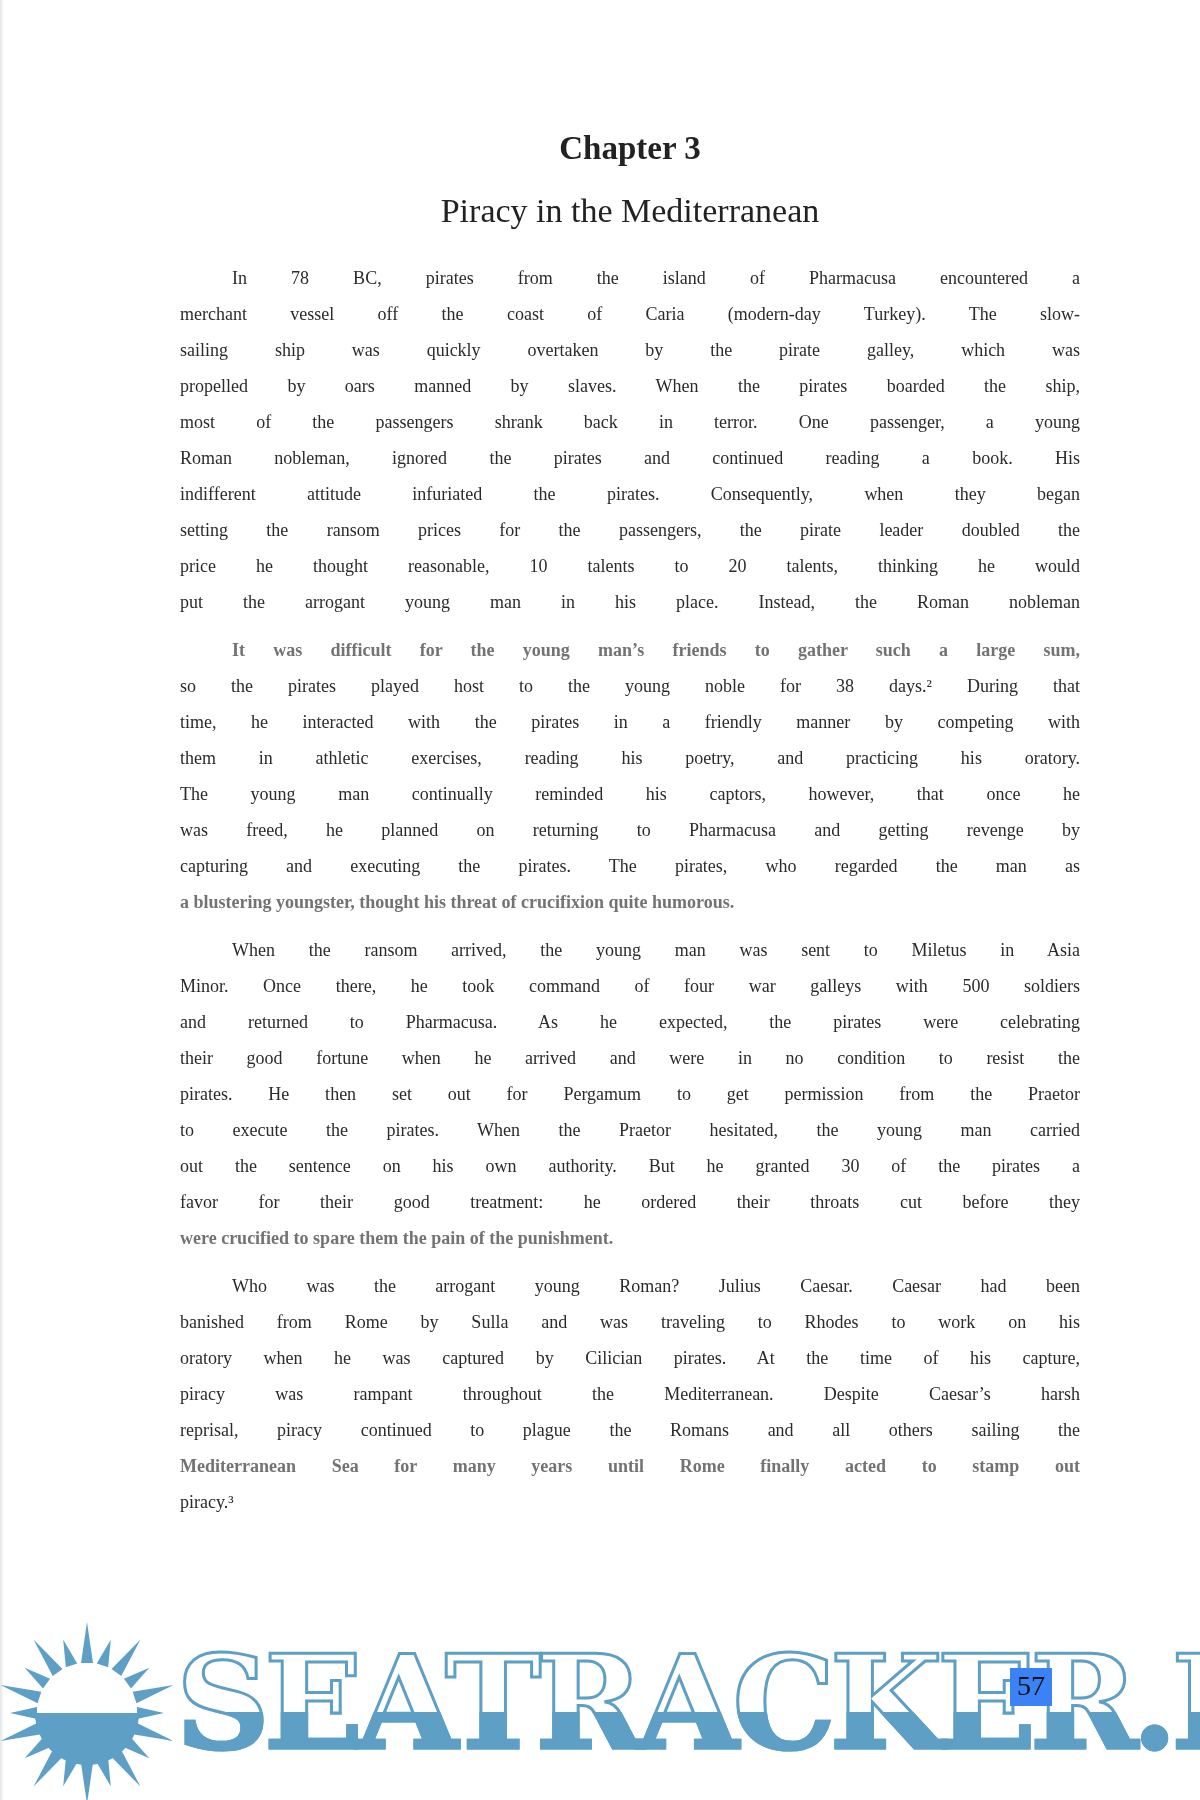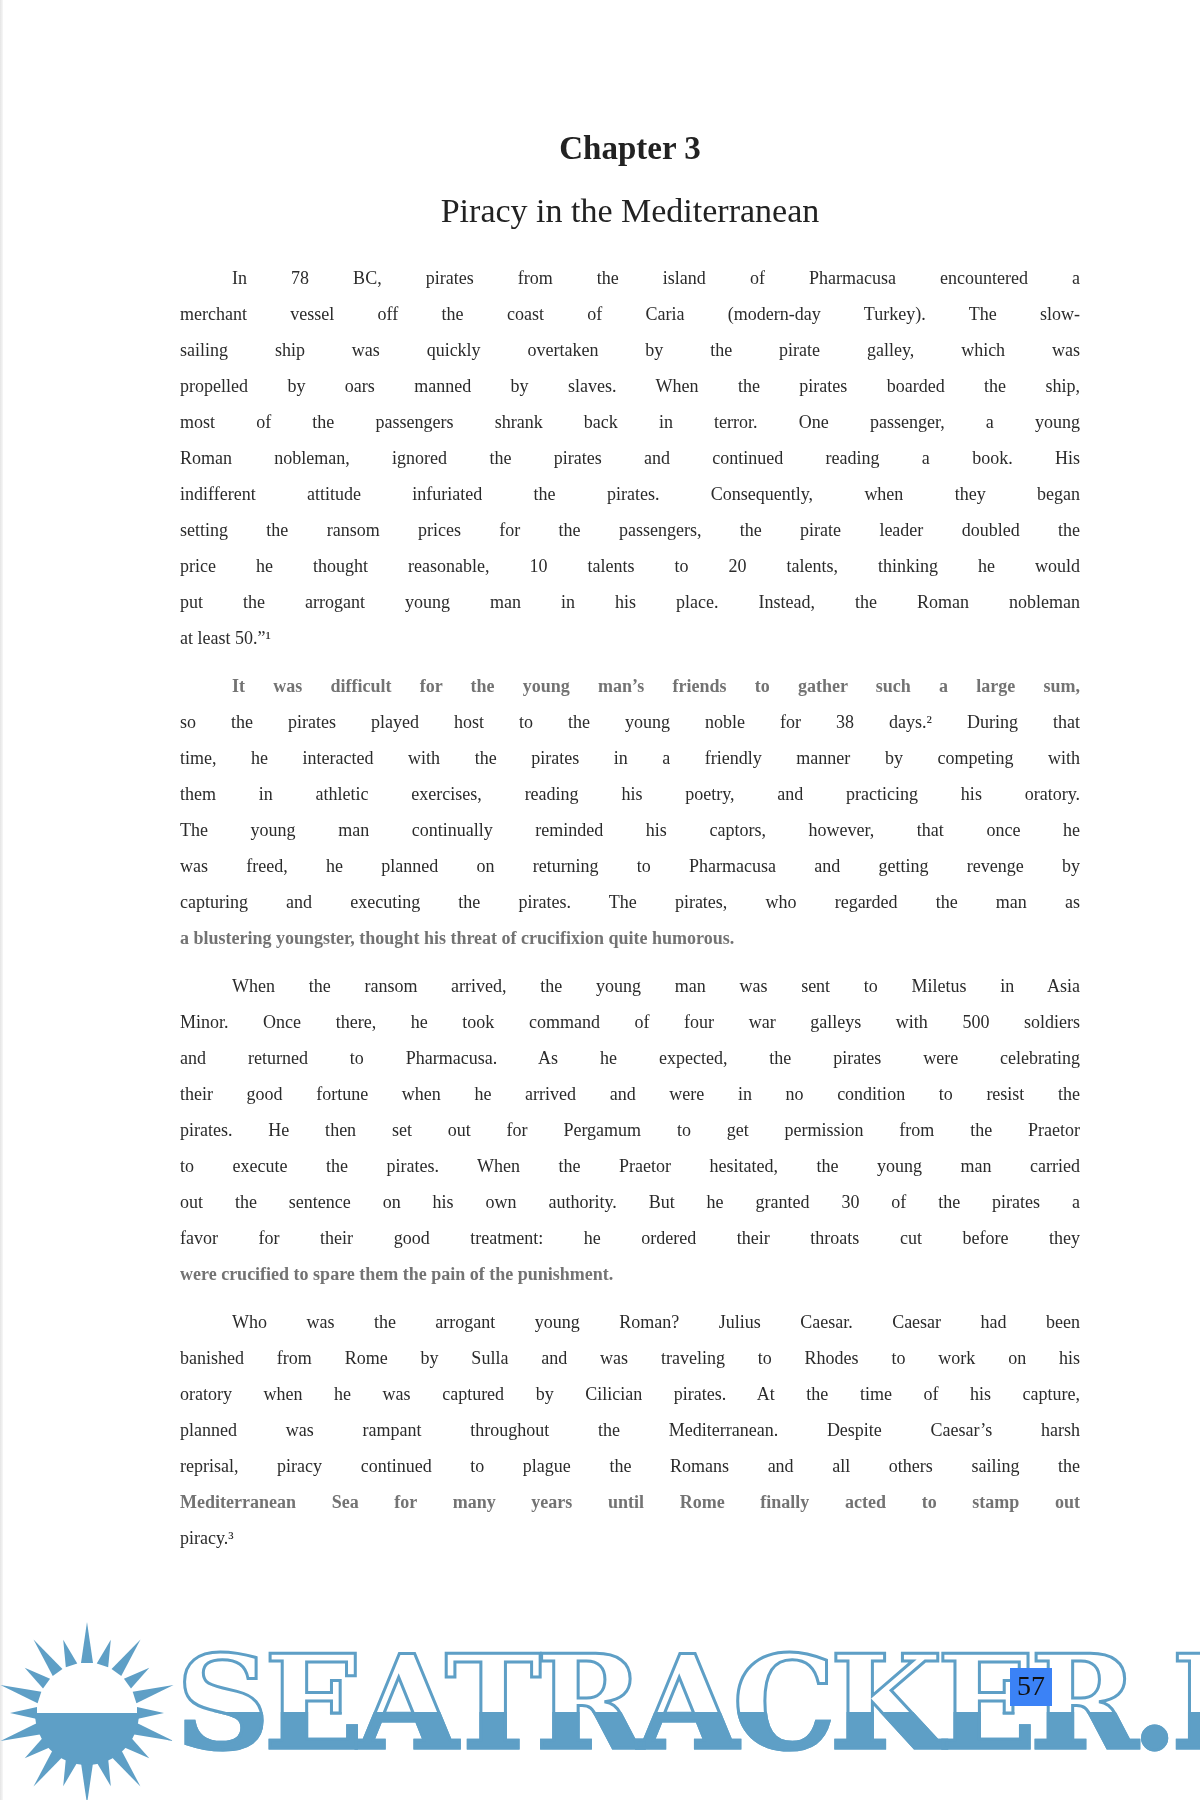--- a/index.html
+++ b/index.html
@@ -136,21 +136,20 @@
           <div class="line indent">In 78 BC, pirates from the island of Pharmacusa encountered a</div>
           <div class="line">merchant vessel off the coast of Caria (modern-day Turkey). The slow-</div>
           <div class="line">sailing ship was quickly overtaken by the pirate galley, which was</div>
           <div class="line">propelled by oars manned by slaves. When the pirates boarded the ship,</div>
           <div class="line">most of the passengers shrank back in terror. One passenger, a young</div>
           <div class="line">Roman nobleman, ignored the pirates and continued reading a book. His</div>
           <div class="line">indifferent attitude infuriated the pirates. Consequently, when they began</div>
           <div class="line">setting the ransom prices for the passengers, the pirate leader doubled the</div>
           <div class="line">price he thought reasonable, 10 talents to 20 talents, thinking he would</div>
           <div class="line">put the arrogant young man in his place. Instead, the Roman nobleman</div>
-          <div class="line lastline">at least 50.”¹</div>
         </div>
         <div class="para">
           <div class="line indent boldline">It was difficult for the young man’s friends to gather such a large sum,</div>
           <div class="line">so the pirates played host to the young noble for 38 days.² During that</div>
           <div class="line">time, he interacted with the pirates in a friendly manner by competing with</div>
           <div class="line">them in athletic exercises, reading his poetry, and practicing his oratory.</div>
           <div class="line">The young man continually reminded his captors, however, that once he</div>
           <div class="line">was freed, he planned on returning to Pharmacusa and getting revenge by</div>
           <div class="line">capturing and executing the pirates. The pirates, who regarded the man as</div>
           <div class="line lastline boldline">a blustering youngster, thought his threat of crucifixion quite humorous.</div>
@@ -163,20 +162,20 @@
           <div class="line">pirates. He then set out for Pergamum to get permission from the Praetor</div>
           <div class="line">to execute the pirates. When the Praetor hesitated, the young man carried</div>
           <div class="line">out the sentence on his own authority. But he granted 30 of the pirates a</div>
           <div class="line">favor for their good treatment: he ordered their throats cut before they</div>
           <div class="line lastline boldline">were crucified to spare them the pain of the punishment.</div>
         </div>
         <div class="para">
           <div class="line indent">Who was the arrogant young Roman? Julius Caesar. Caesar had been</div>
           <div class="line">banished from Rome by Sulla and was traveling to Rhodes to work on his</div>
           <div class="line">oratory when he was captured by Cilician pirates. At the time of his capture,</div>
-          <div class="line">planned was rampant throughout the Mediterranean. Despite Caesar’s harsh</div>
+          <div class="line">piracy was rampant throughout the Mediterranean. Despite Caesar’s harsh</div>
           <div class="line">reprisal, piracy continued to plague the Romans and all others sailing the</div>
           <div class="line boldline">Mediterranean Sea for many years until Rome finally acted to stamp out</div>
           <div class="line lastline">piracy.³</div>
         </div>
       </div>
   </div>
 </div>
 
 </body></html>

